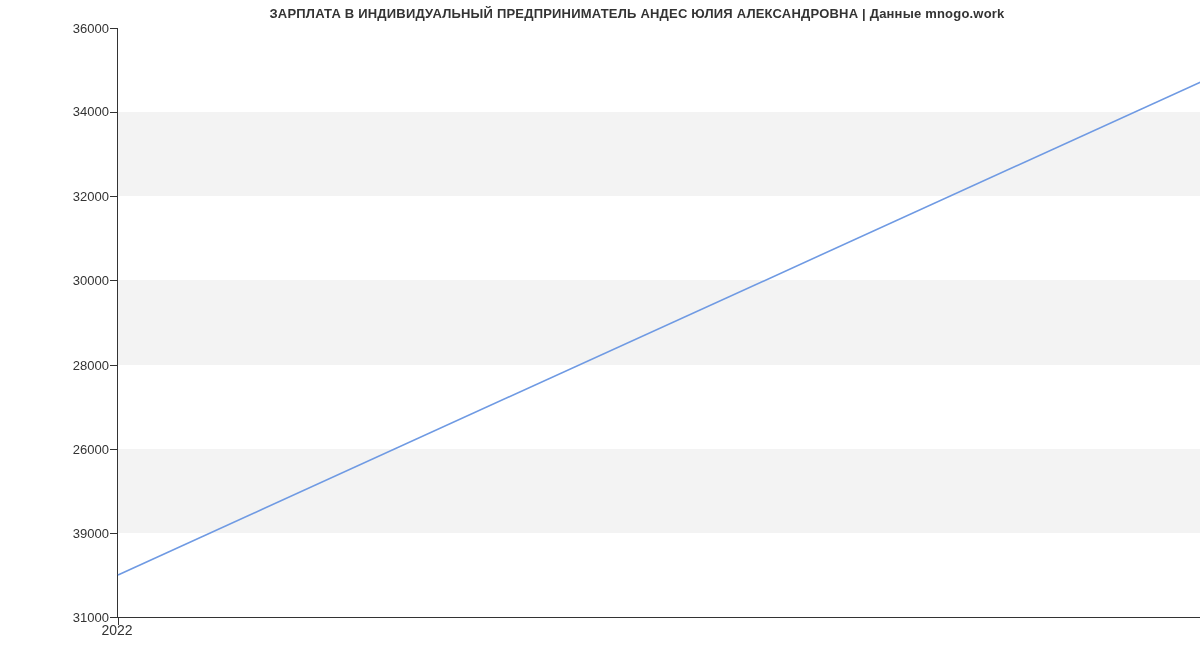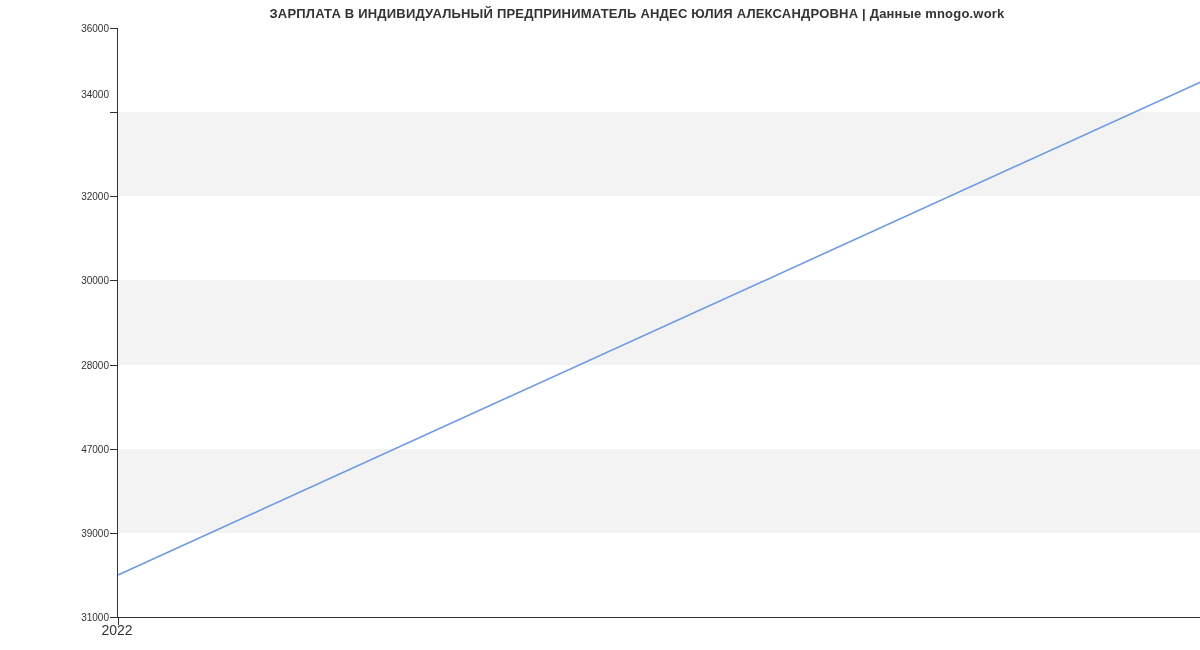--- a/index.html
+++ b/index.html
@@ -47,21 +47,21 @@
   .y-tick {
     position: absolute;
     left: -8px;
     width: 8px;
     border-top: 1px solid #333;
   }
   .y-label {
     position: absolute;
     right: 1128px;
     transform: translateY(-50%);
-    font-size: 10px;
+    font-size: 13px;
     color: #333;
     text-align: right;
   }
   .x-tick {
     position: absolute;
     bottom: -8px;
     height: 8px;
     border-left: 1px solid #333;
   }
   .x-label {
@@ -98,21 +98,21 @@
       <div class="y-tick" style="top: 336.571px;"></div>
       <div class="y-tick" style="top: 252.429px;"></div>
       <div class="y-tick" style="top: 168.286px;"></div>
       <div class="y-tick" style="top: 84.1429px;"></div>
       <div class="y-tick" style="top: 0px;"></div>
       <div class="x-tick" style="left: 0px;"></div>
       <div class="x-tick" style="left: 1109px;"></div>
     </div>
 <div class="y-label" style="top: 617px;">31000</div>
     <div class="y-label" style="top: 532.857px;">39000</div>
-    <div class="y-label" style="top: 448.714px;">47000</div>
+    <div class="y-label" style="top: 448.714px;">26000</div>
     <div class="y-label" style="top: 364.571px;">28000</div>
     <div class="y-label" style="top: 280.429px;">30000</div>
     <div class="y-label" style="top: 196.286px;">32000</div>
-    <div class="y-label" style="top: 94px;">34000</div>
+    <div class="y-label" style="top: 111px;">34000</div>
     <div class="y-label" style="top: 28px;">36000</div>
     <div class="x-label" style="left: 80px;">2022</div>
     <div class="x-label" style="left: 1189px;">2024</div>
   </div>
 
 </body></html>

